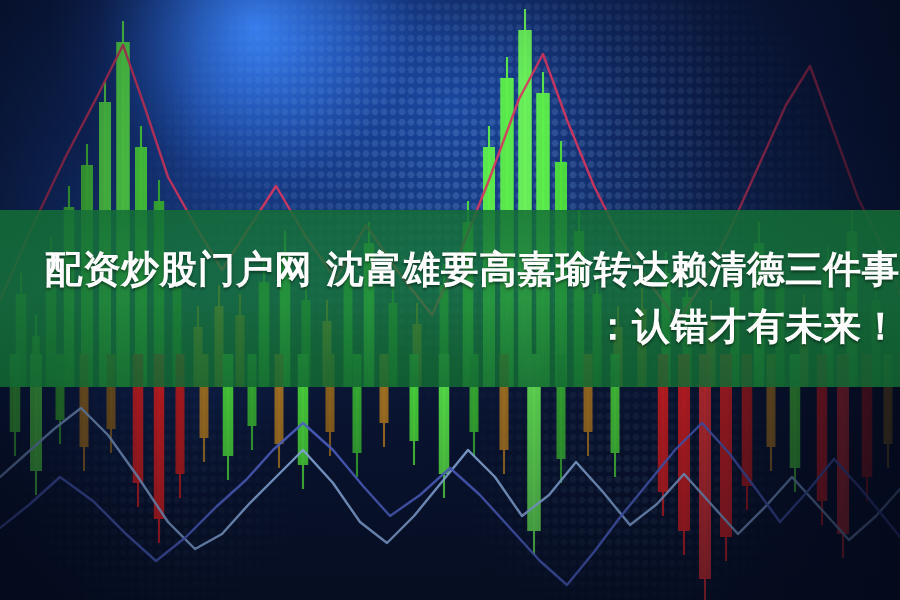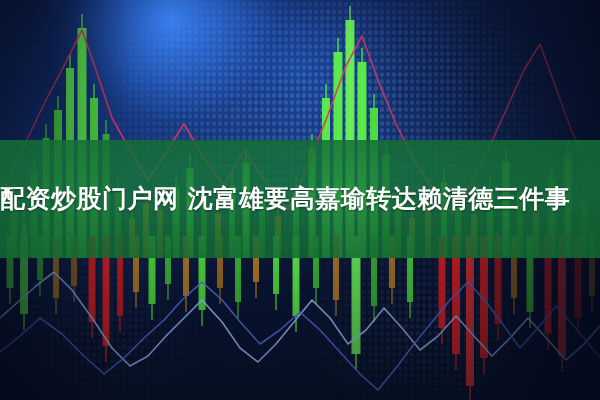--- a/index.html
+++ b/index.html
@@ -47,21 +47,21 @@
     position:absolute;left:0;right:0;
     background:rgba(22,120,58,.80);
     mix-blend-mode:normal;
   }
   #green-band.inner-shade{
     background:linear-gradient(180deg, rgba(20,110,54,.86) 0%, rgba(24,124,60,.78) 50%, rgba(18,104,50,.86) 100%);
   }
   
   #caption{
     position:absolute;left:0;right:0;
-    display:flex;flex-direction:column;align-items:flex-start;justify-content:center;
+    display:flex;flex-direction:column;align-items:flex-end;justify-content:center;
     text-align:center;
   }
   .cap-line{
     color:#ffffff;font-weight:bold;
     font-size:25px;line-height:38px;letter-spacing:.5px;
     white-space:nowrap;
     text-shadow:0 1px 2px rgba(0,0,0,.45);
   }
 </style>
 </head>
@@ -248,15 +248,16 @@
         <polyline points="0,352 20,336 40,318 62,334 84,356 104,374 124,358 144,338 164,320 182,300 202,282 222,300 242,324 260,344 280,330 300,312 320,330 340,352 360,374 378,390 396,368 414,344 432,322 450,300 468,282 486,302 504,326 520,348 538,328 556,306 574,326 592,348 600,358" fill="none" stroke="#5a6fe0" stroke-width="1.6" stroke-linejoin="round" stroke-linecap="round" opacity="0.92"></polyline>
       </g>
   </svg>
 
   <div class="layer" id="bg-vignette"></div>
 
   <div id="green-band" class="inner-shade" style="top: 140px; height: 118px; background: linear-gradient(rgba(20, 110, 54, 0.86) 0%, rgba(24, 124, 60, 0.76) 50%, rgba(18, 104, 50, 0.86) 100%);"></div>
 
   <div id="caption" style="top: 140px; height: 118px;">
     <div class="cap-line">配资炒股门户网 沈富雄要高嘉瑜转达赖清德三件事</div>
+    <div class="cap-line">：认错才有未来！</div>
   </div>
 
 </div>
 
 </body></html>

